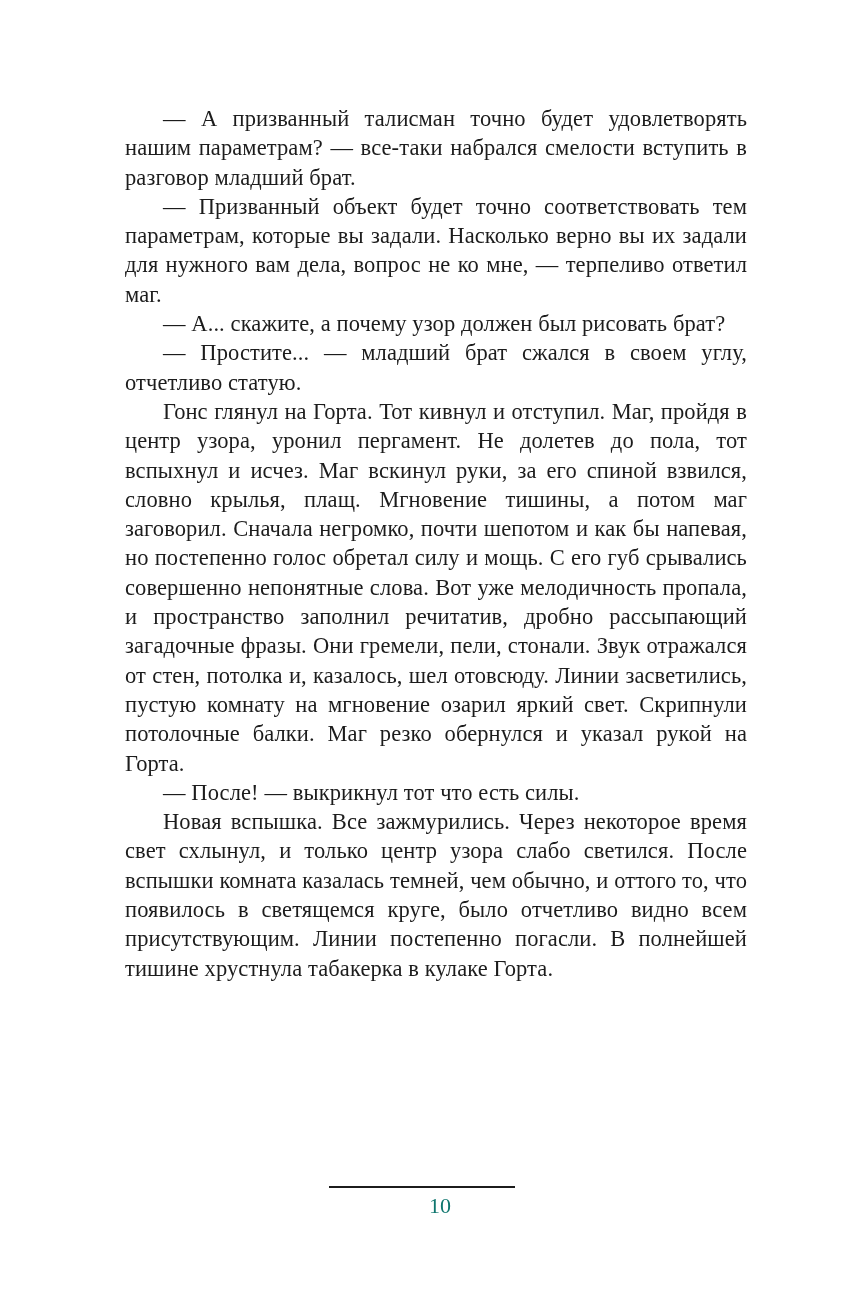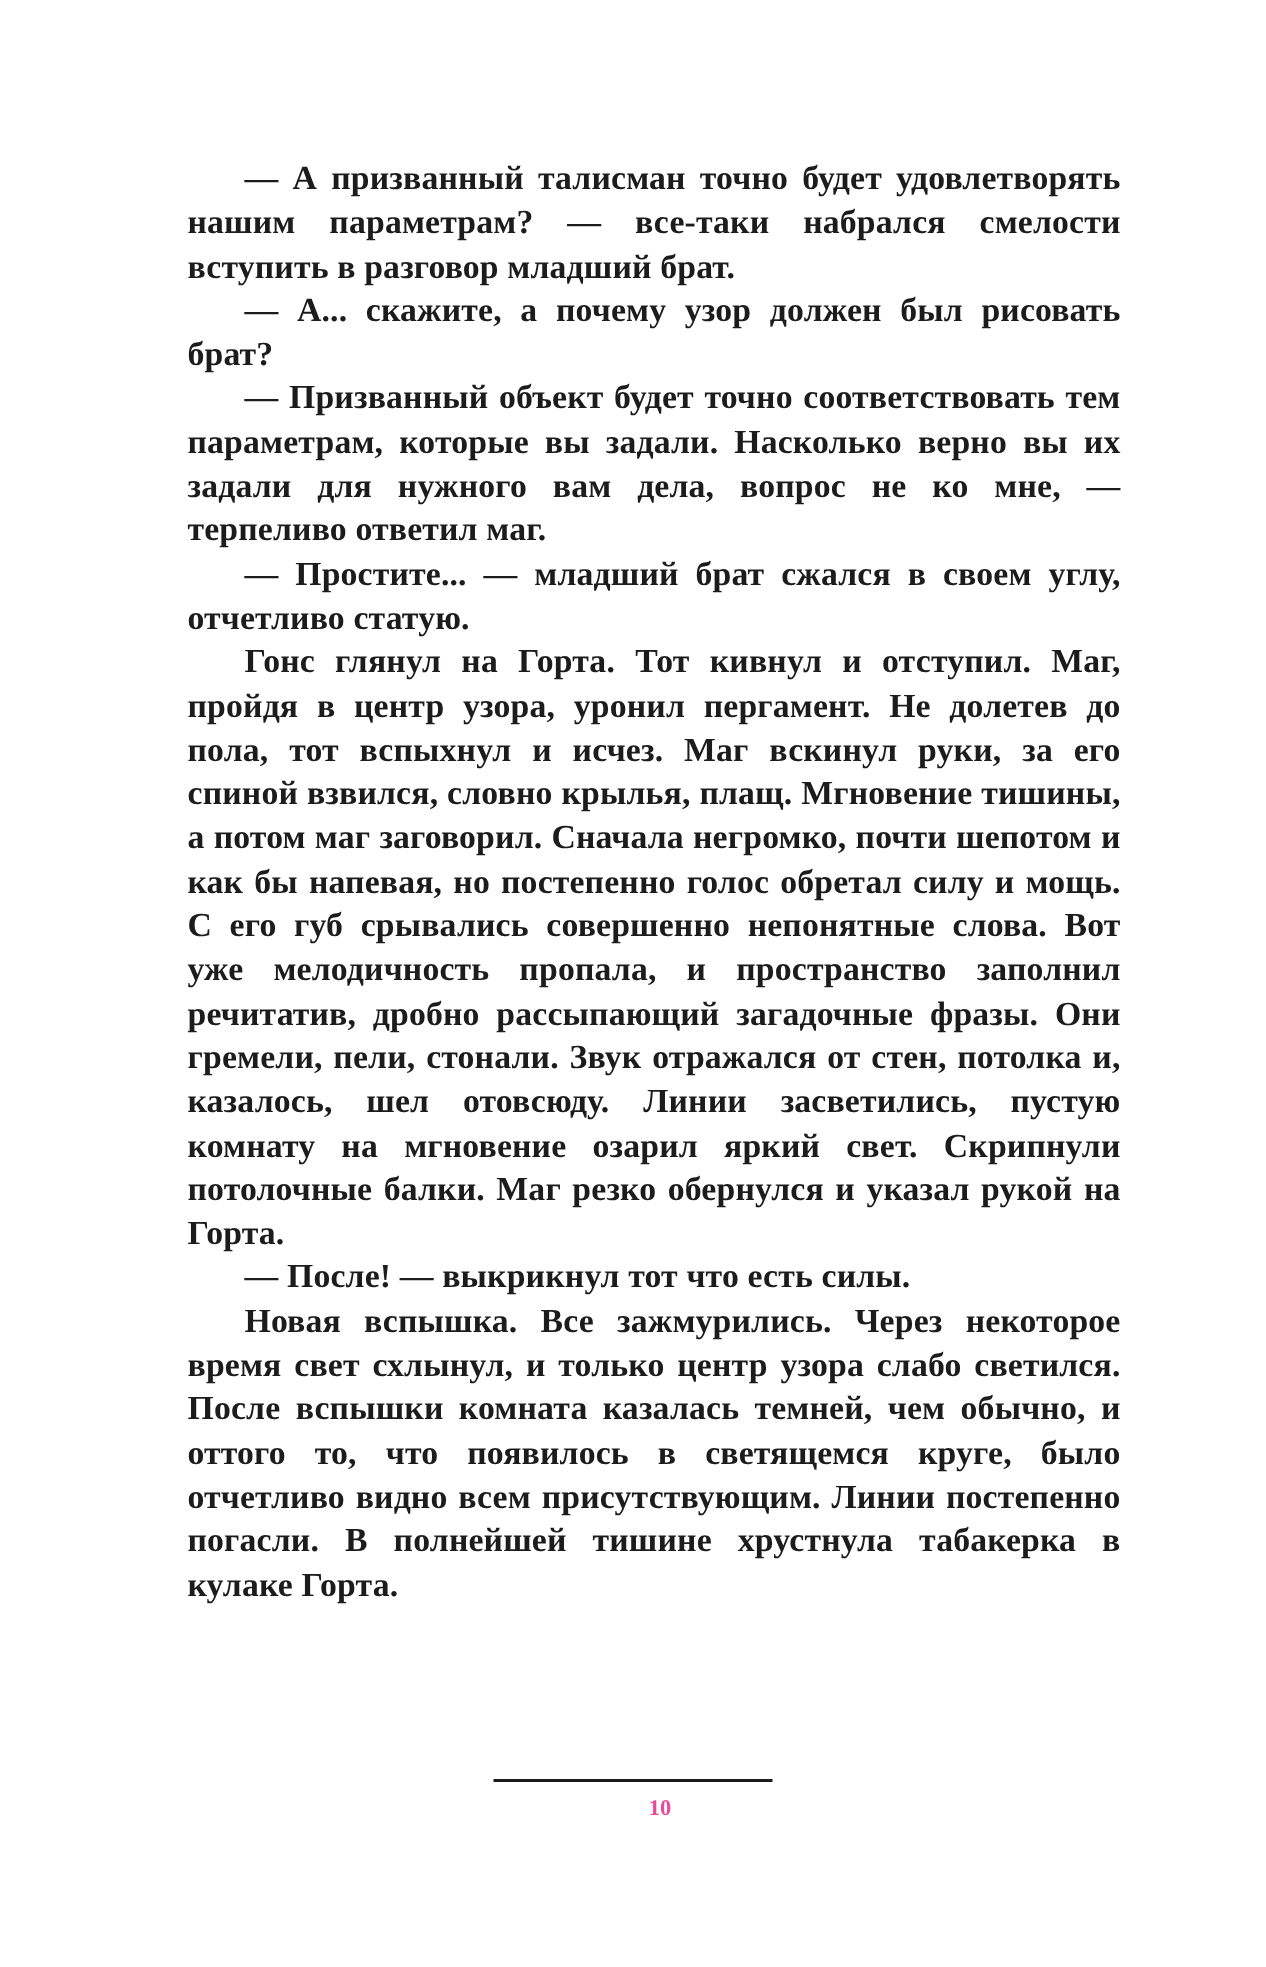--- a/index.html
+++ b/index.html
@@ -11,21 +11,20 @@
   body {
     font-family: "Liberation Serif", "DejaVu Serif", serif;
     color: #1c1c1c;
   }
   .page {
     position: relative;
     width: 844px;
     height: 1311px;
     background: #ffffff;
     overflow: hidden;
-    font-weight: bold;
   }
   .text-block {
     position: absolute;
     left: 125px;
     top: 104px;
     width: 622px;
     font-size: 22.5px;
     line-height: 29.3px;
     text-align: justify;
     letter-spacing: 0.1px;
@@ -40,34 +39,34 @@
     top: 1186px;
     text-align: center;
   }
   .divider {
     width: 186px;
     height: 2px;
     background: #1c1c1c;
     margin: 0 auto 7px auto;
   }
   .page-number {
-    font-size: 15px;
+    font-size: 22px;
     line-height: 22px;
-    color: #ec4899;
+    color: #0f766e;
     margin-left: 36px;
   }
 </style>
 </head>
 <body>
 
 <div class="page">
   <div class="text-block">
     <p class="para">— А призванный талисман точно будет удовлетворять нашим параметрам? — все-таки набрался смелости вступить в разговор младший брат.</p>
+    <p class="para">— Призванный объект будет точно соответствовать тем параметрам, которые вы задали. Насколько верно вы их задали для нужного вам дела, вопрос не ко мне, — терпеливо ответил маг.</p>
     <p class="para">— А... скажите, а почему узор должен был рисовать брат?</p>
-    <p class="para">— Призванный объект будет точно соответствовать тем параметрам, которые вы задали. Насколько верно вы их задали для нужного вам дела, вопрос не ко мне, — терпеливо ответил маг.</p>
     <p class="para">— Простите... — младший брат сжался в своем углу, отчетливо статую.</p>
     <p class="para">Гонс глянул на Горта. Тот кивнул и отступил. Маг, пройдя в центр узора, уронил пергамент. Не долетев до пола, тот вспыхнул и исчез. Маг вскинул руки, за его спиной взвился, словно крылья, плащ. Мгновение тишины, а потом маг заговорил. Сначала негромко, почти шепотом и как бы напевая, но постепенно голос обретал силу и мощь. С его губ срывались совершенно непонятные слова. Вот уже мелодичность пропала, и пространство заполнил речитатив, дробно рассыпающий загадочные фразы. Они гремели, пели, стонали. Звук отражался от стен, потолка и, казалось, шел отовсюду. Линии засветились, пустую комнату на мгновение озарил яркий свет. Скрипнули потолочные балки. Маг резко обернулся и указал рукой на Горта.</p>
     <p class="para">— После! — выкрикнул тот что есть силы.</p>
     <p class="para">Новая вспышка. Все зажмурились. Через некоторое время свет схлынул, и только центр узора слабо светился. После вспышки комната казалась темней, чем обычно, и оттого то, что появилось в светящемся круге, было отчетливо видно всем присутствующим. Линии постепенно погасли. В полнейшей тишине хрустнула табакерка в кулаке Горта.</p>
   </div>
   <div class="footer">
     <div class="divider"></div>
     <div class="page-number">10</div>
   </div>
 </div>

